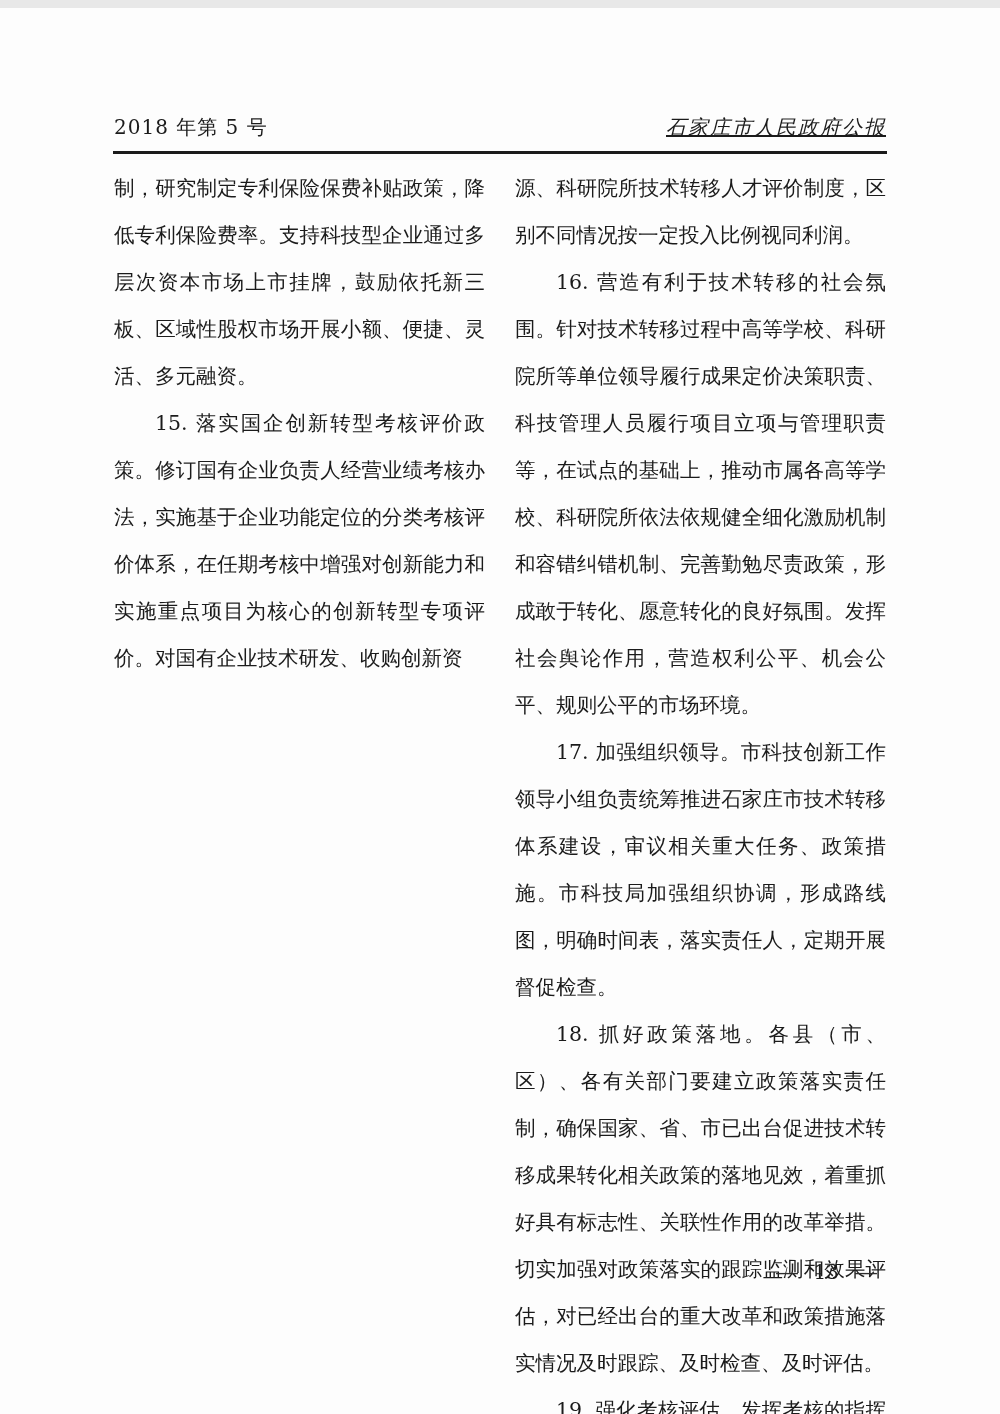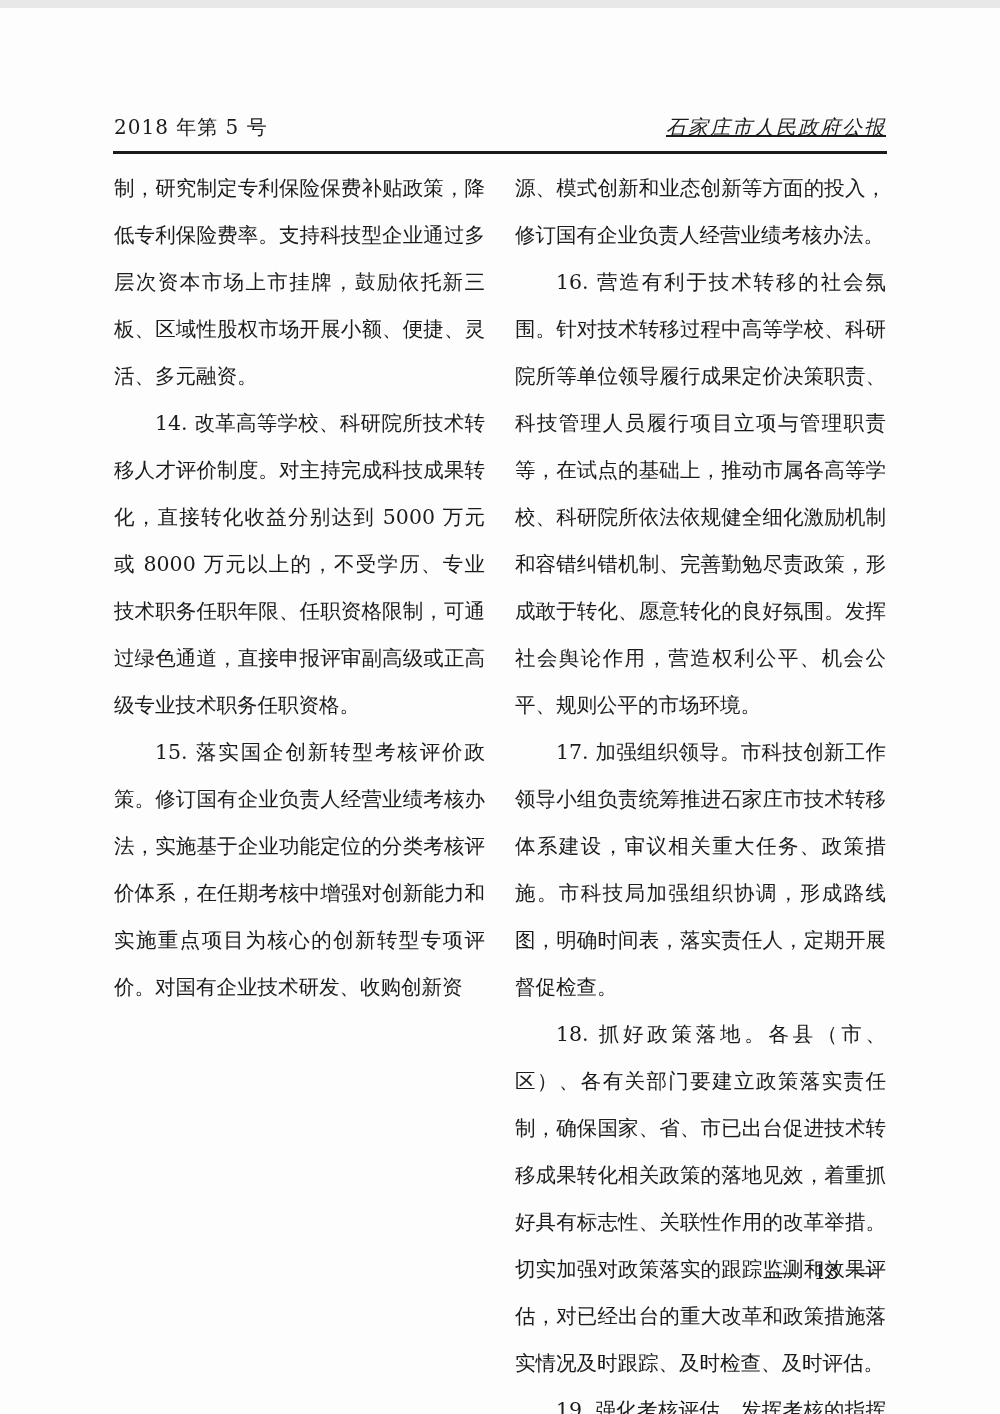--- a/index.html
+++ b/index.html
@@ -90,26 +90,25 @@
     <span class="header-issue">2018 年第 5 号</span>
     <span class="header-title">石家庄市人民政府公报</span>
   </div>
 
   <div class="header-rule"></div>
 
   <div class="columns">
 
     <div class="column">
       <p class="para">制，研究制定专利保险保费补贴政策，降低专利保险费率。支持科技型企业通过多层次资本市场上市挂牌，鼓励依托新三板、区域性股权市场开展小额、便捷、灵活、多元融资。</p>
-      <p class="para indent">14. 改革高等学校、科研院所技术转移人才评价制度。对主持完成科技成果转化，直接转化收益分别达到 5000 万元或 8000 万元以上的，不受学历、专业技术职务任职年限、任职资格限制，可通过绿色通道，直接申报评审副高级或正高级专业技术职务任职资格。</p>
       <p class="para indent">15. 落实国企创新转型考核评价政策。修订国有企业负责人经营业绩考核办法，实施基于企业功能定位的分类考核评价体系，在任期考核中增强对创新能力和实施重点项目为核心的创新转型专项评价。对国有企业技术研发、收购创新资</p>
     </div>
 
     <div class="column">
-      <p class="para">源、模式创新和业态创新等方面的投入，修订国有企业负责人经营业绩考核办法。</p>
+      <p class="para">源、科研院所技术转移人才评价制度，区别不同情况按一定投入比例视同利润。</p>
       <p class="para indent">16. 营造有利于技术转移的社会氛围。针对技术转移过程中高等学校、科研院所等单位领导履行成果定价决策职责、科技管理人员履行项目立项与管理职责等，在试点的基础上，推动市属各高等学校、科研院所依法依规健全细化激励机制和容错纠错机制、完善勤勉尽责政策，形成敢于转化、愿意转化的良好氛围。发挥社会舆论作用，营造权利公平、机会公平、规则公平的市场环境。</p>
       <p class="para indent">17. 加强组织领导。市科技创新工作领导小组负责统筹推进石家庄市技术转移体系建设，审议相关重大任务、政策措施。市科技局加强组织协调，形成路线图，明确时间表，落实责任人，定期开展督促检查。</p>
       <p class="para indent">18. 抓好政策落地。各县（市、区）、各有关部门要建立政策落实责任制，确保国家、省、市已出台促进技术转移成果转化相关政策的落地见效，着重抓好具有标志性、关联性作用的改革举措。切实加强对政策落实的跟踪监测和效果评估，对已经出台的重大改革和政策措施落实情况及时跟踪、及时检查、及时评估。</p>
       <p class="para indent">19. 强化考核评估。发挥考核的指挥棒作用，将“技术合同交易额增长率”纳入县（市、区）领导班子和主要领导干部考核体系。市科技局负责监测考核指标落</p>
     </div>
 
   </div>
 
   <div class="page-footer">
     <span class="footer-dash">—</span>

